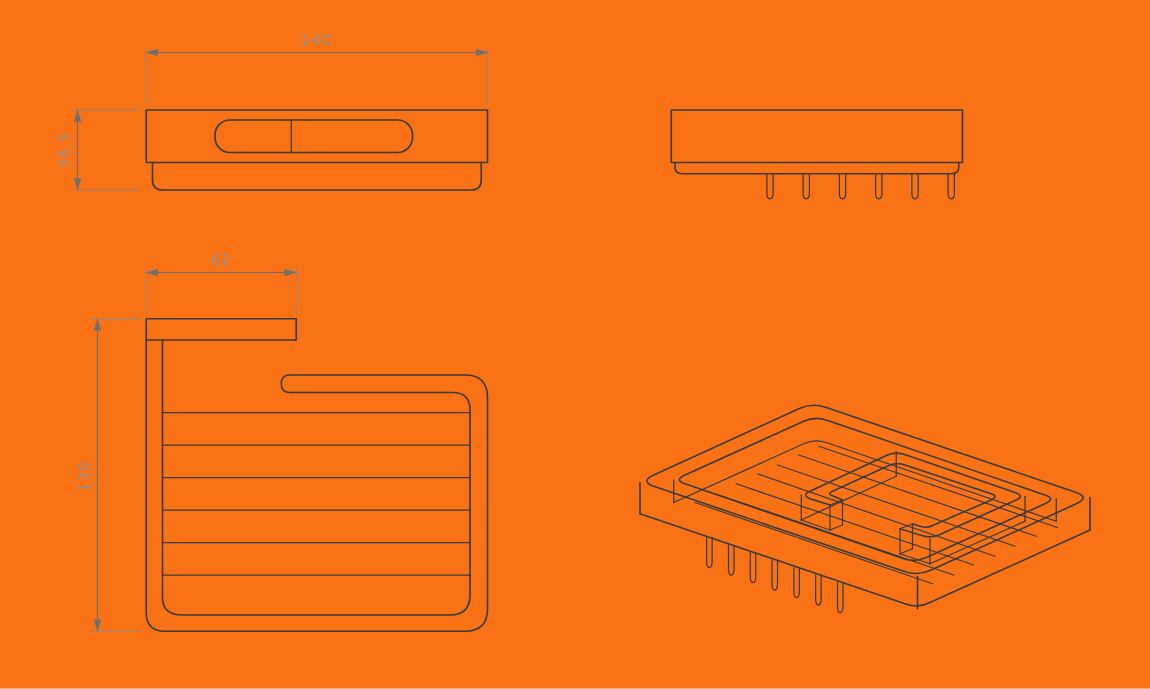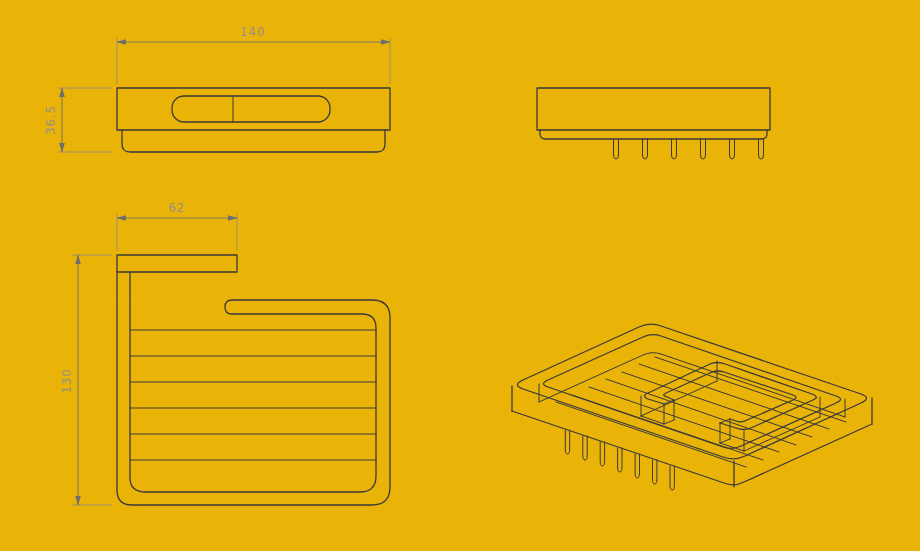--- a/index.html
+++ b/index.html
@@ -1,17 +1,17 @@
 <!DOCTYPE html>
 <html><head>
 <meta charset="utf-8">
 <style>
   html,body { margin:0; padding:0; background:#ffffff; }
   .canvas {
-    position:relative; width:920px; height:551px; background:#eab308;
+    position:relative; width:920px; height:551px; background:#f97316;
     font-family:"DejaVu Sans", sans-serif; overflow:hidden;
   }
   svg { display:block; }
   .part  { fill:none; stroke:#3a3a3a; stroke-width:1.3; stroke-linejoin:round; stroke-linecap:round; }
   .part-thin { fill:none; stroke:#3a3a3a; stroke-width:1.0; stroke-linejoin:round; stroke-linecap:round; }
   .dim   { fill:none; stroke:#6f6f6f; stroke-width:0.9; }
   .ext   { fill:none; stroke:#8a8a8a; stroke-width:0.8; }
   .dim-text { fill:#8f8f8f; font-size:11.5px; letter-spacing:1px; }
 </style>
 </head>

